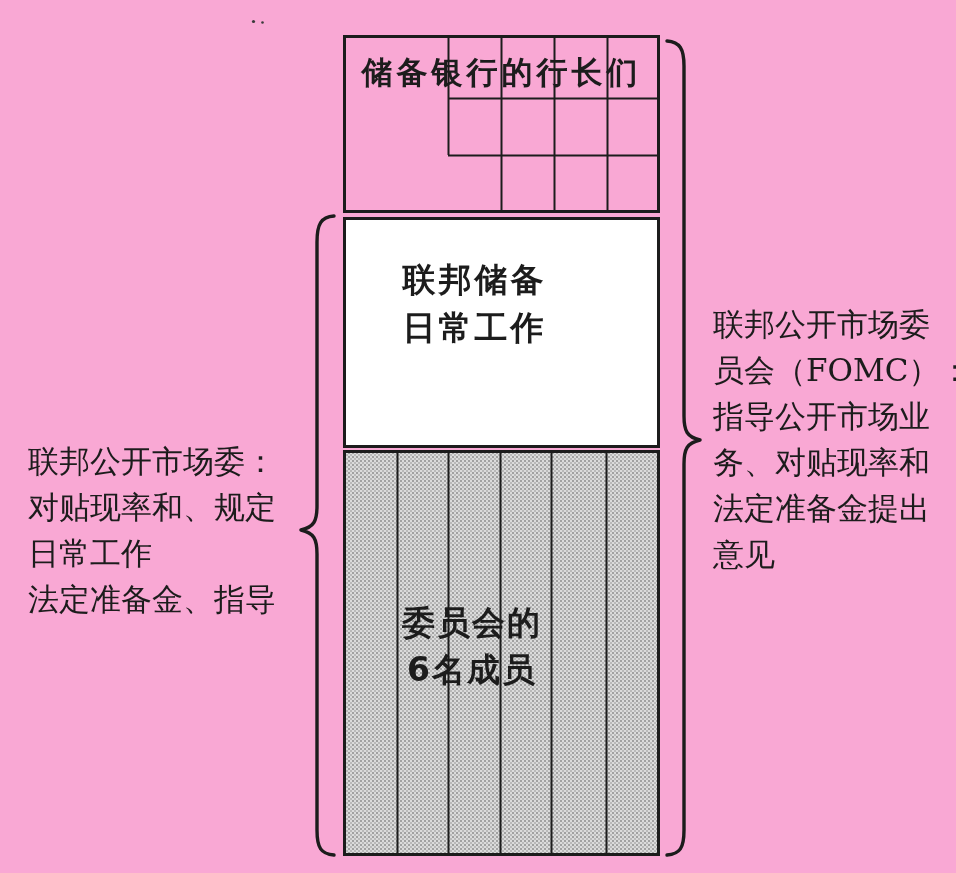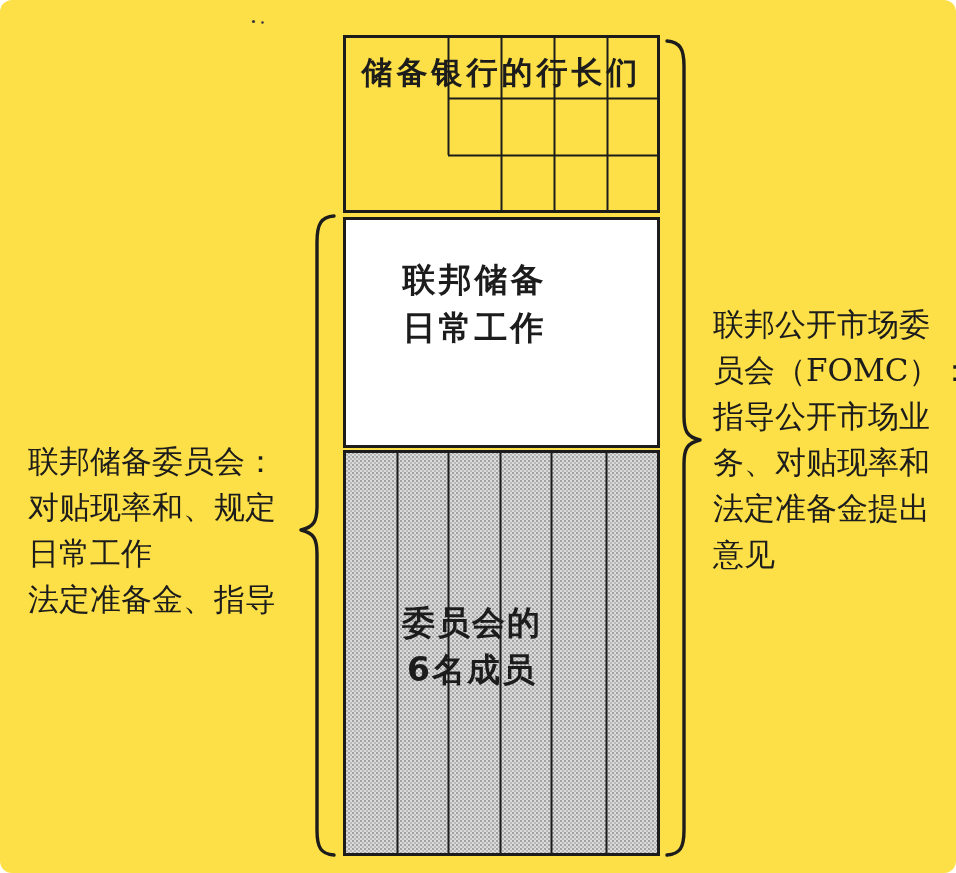--- a/index.html
+++ b/index.html
@@ -45,21 +45,21 @@
     font-family: "DejaVu Serif", serif;
     font-size: 31px; line-height: 46px; font-weight: 400;
     white-space: nowrap;
   }
   .left-note  { left: 28px;  top: 438px; }
   .right-note { left: 713px; top: 301px; }
 </style>
 </head>
 <body>
 
-<div id="stage" style="background: #fde047; border-radius: 12px;">
+<div id="stage" style="background: #f9a8d4;">
 
   <svg id="linework" width="956" height="873" viewBox="0 0 956 873">
     <defs>
       <pattern id="halftone" width="4" height="4" patternUnits="userSpaceOnUse">
         <rect id="ht-base" x="0" y="0" width="4" height="4" fill="#dbdbdb"></rect>
         <circle class="ht-dot" cx="1" cy="1" r="1" fill="#8e8e8e"></circle>
         <circle class="ht-dot" cx="3" cy="3" r="0.8" fill="#8e8e8e"></circle>
       </pattern>
     </defs>
 
@@ -100,21 +100,21 @@
     <div>联邦储备</div>
     <div>日常工作</div>
   </div>
 
   <div class="txt members-label">
     <div>委员会的</div>
     <div>6名成员</div>
   </div>
 
   <div class="txt side-note left-note">
-    <div>联邦储备委员会：</div>
+    <div>联邦公开市场委：</div>
     <div>对贴现率和、规定</div>
     <div>日常工作</div>
     <div>法定准备金、指导</div>
   </div>
 
   <div class="txt side-note right-note">
     <div>联邦公开市场委</div>
     <div>员会（FOMC）：</div>
     <div>指导公开市场业</div>
     <div>务、对贴现率和</div>

